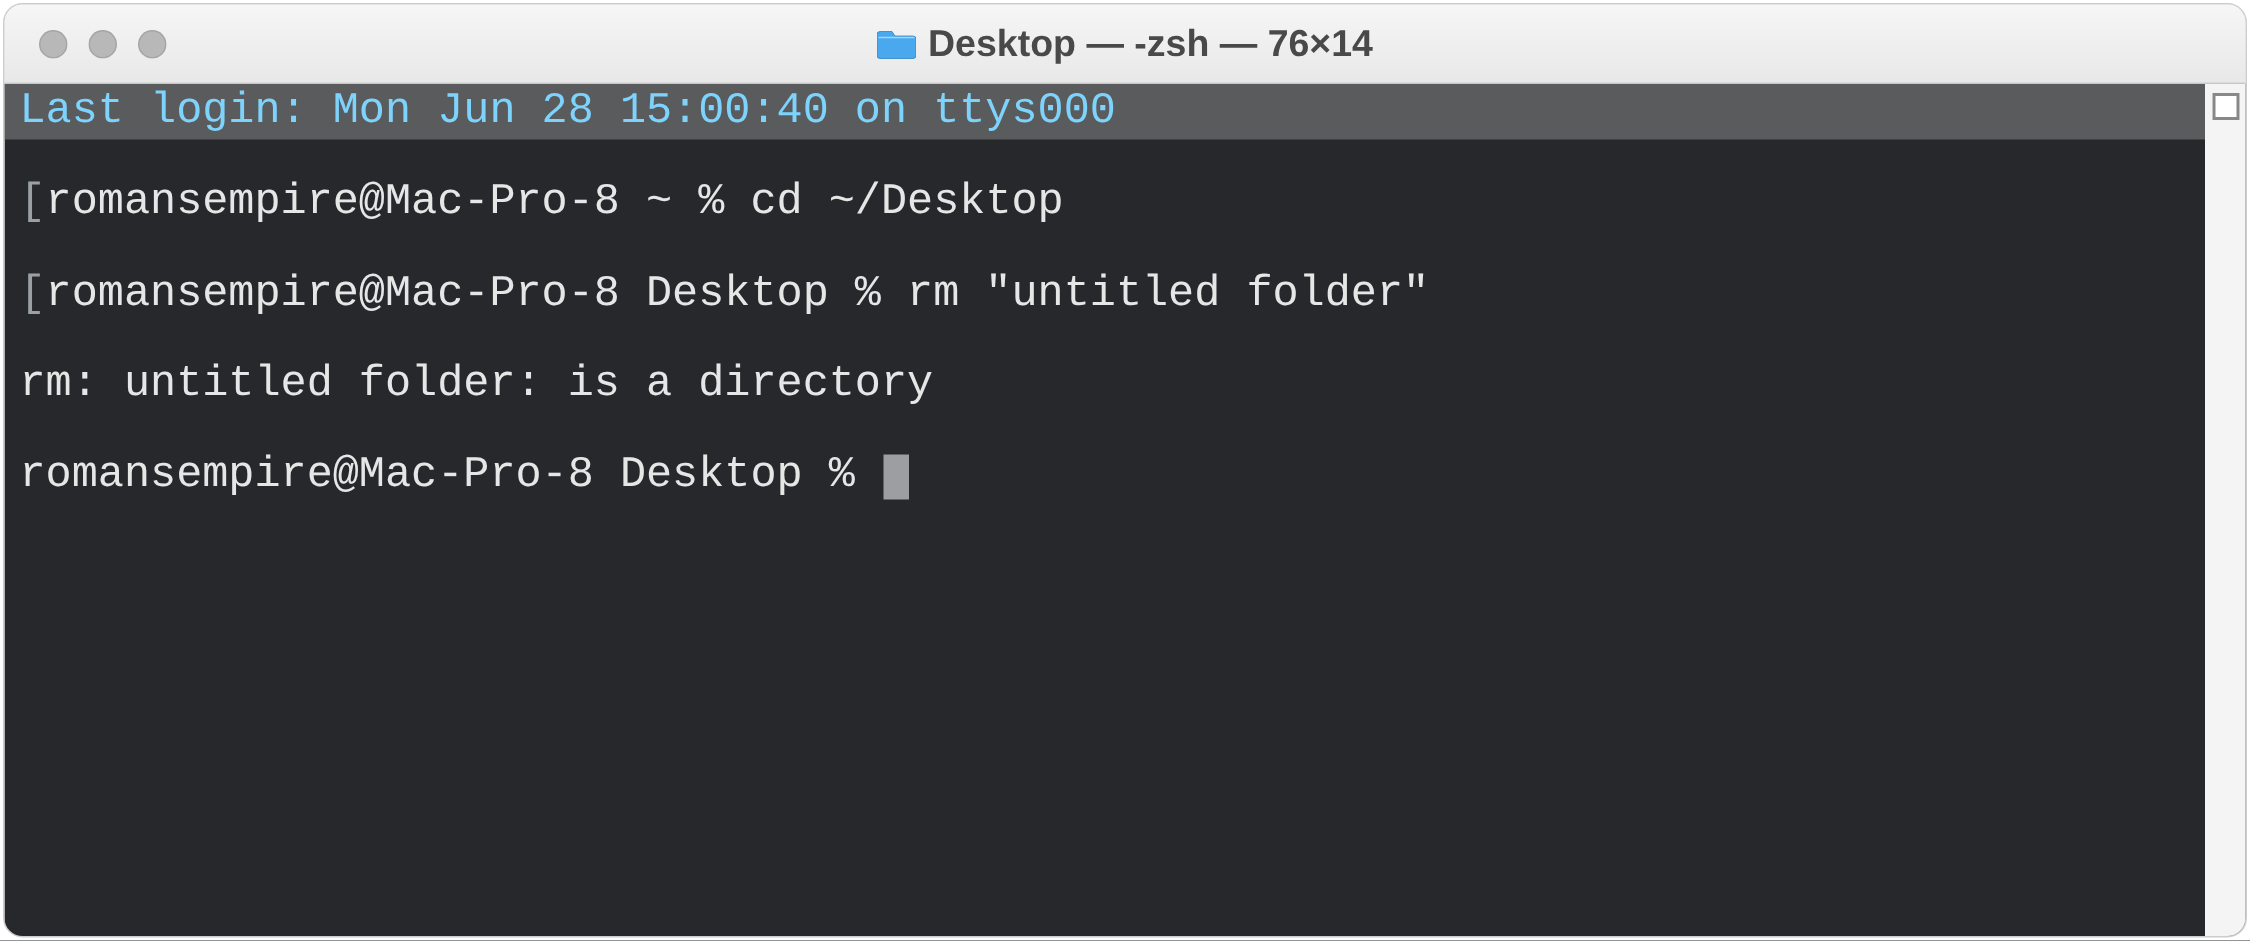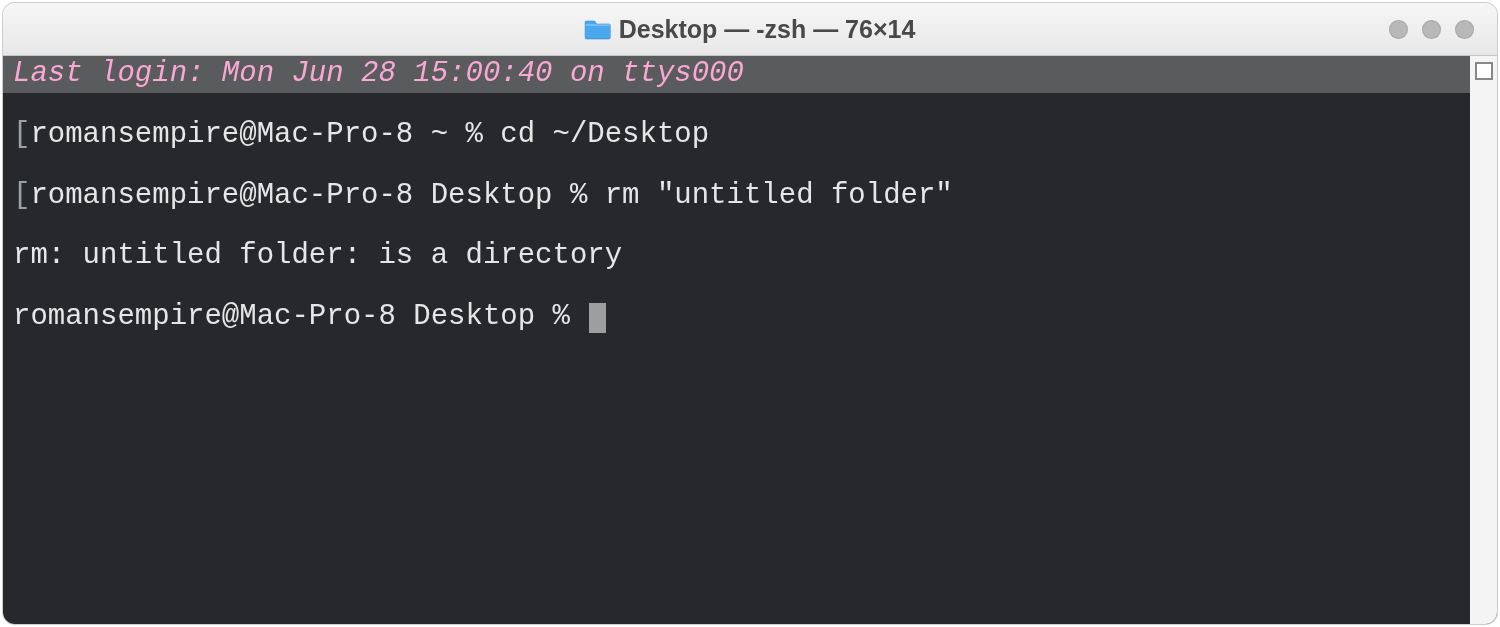--- a/index.html
+++ b/index.html
@@ -26,21 +26,20 @@
       background: #f0f0f0;
     }
     .titlebar {
       height: 53px;
       background: linear-gradient(#f6f6f6, #e8e8e8);
       display: flex;
       align-items: center;
       padding: 0 23px;
       border-bottom: 1px solid #c8c8c8;
       position: relative;
-      justify-content: flex-end;
     }
     .traffic-lights {
       display: flex;
       gap: 14px;
       align-items: center;
     }
     .traffic-light {
       width: 19px;
       height: 19px;
       border-radius: 50%;
@@ -94,23 +93,22 @@
       height: 18px;
       border: 2px solid #888;
       background: #fff;
     }
     .line {
       padding: 0 10px 0 10px;
       margin-top: 24px;
     }
     .line-highlight {
       background: #5a5b5d;
-      color: #f9a8d4;
+      color: #7dd3fc;
       padding: 0 10px;
-      font-style: italic;
     }
     .prompt-bracket-left, .prompt-bracket-right {
       color: #9aa0a6;
     }
     .cursor {
       display: inline-block;
       width: 17px;
       height: 30px;
       background: #9d9e9f;
       vertical-align: text-bottom;

